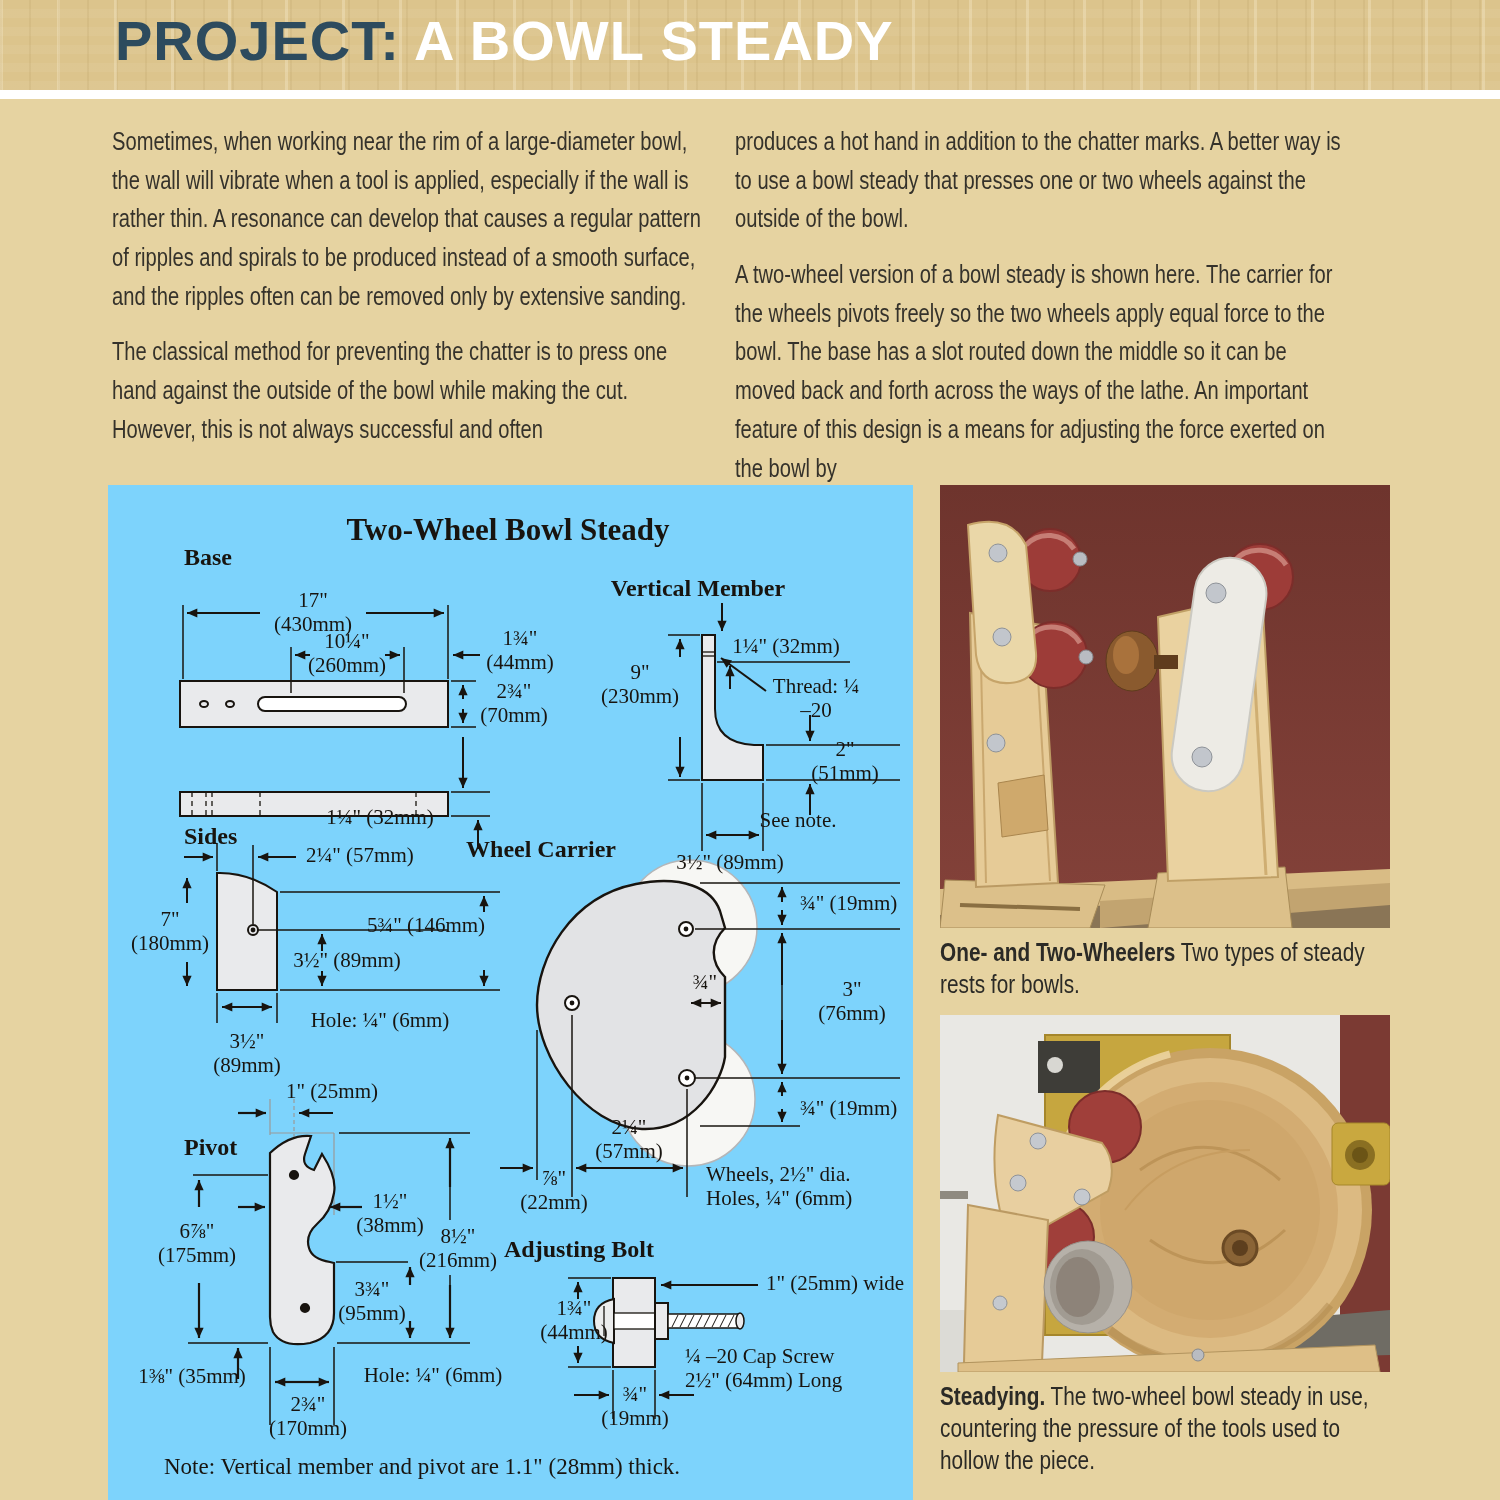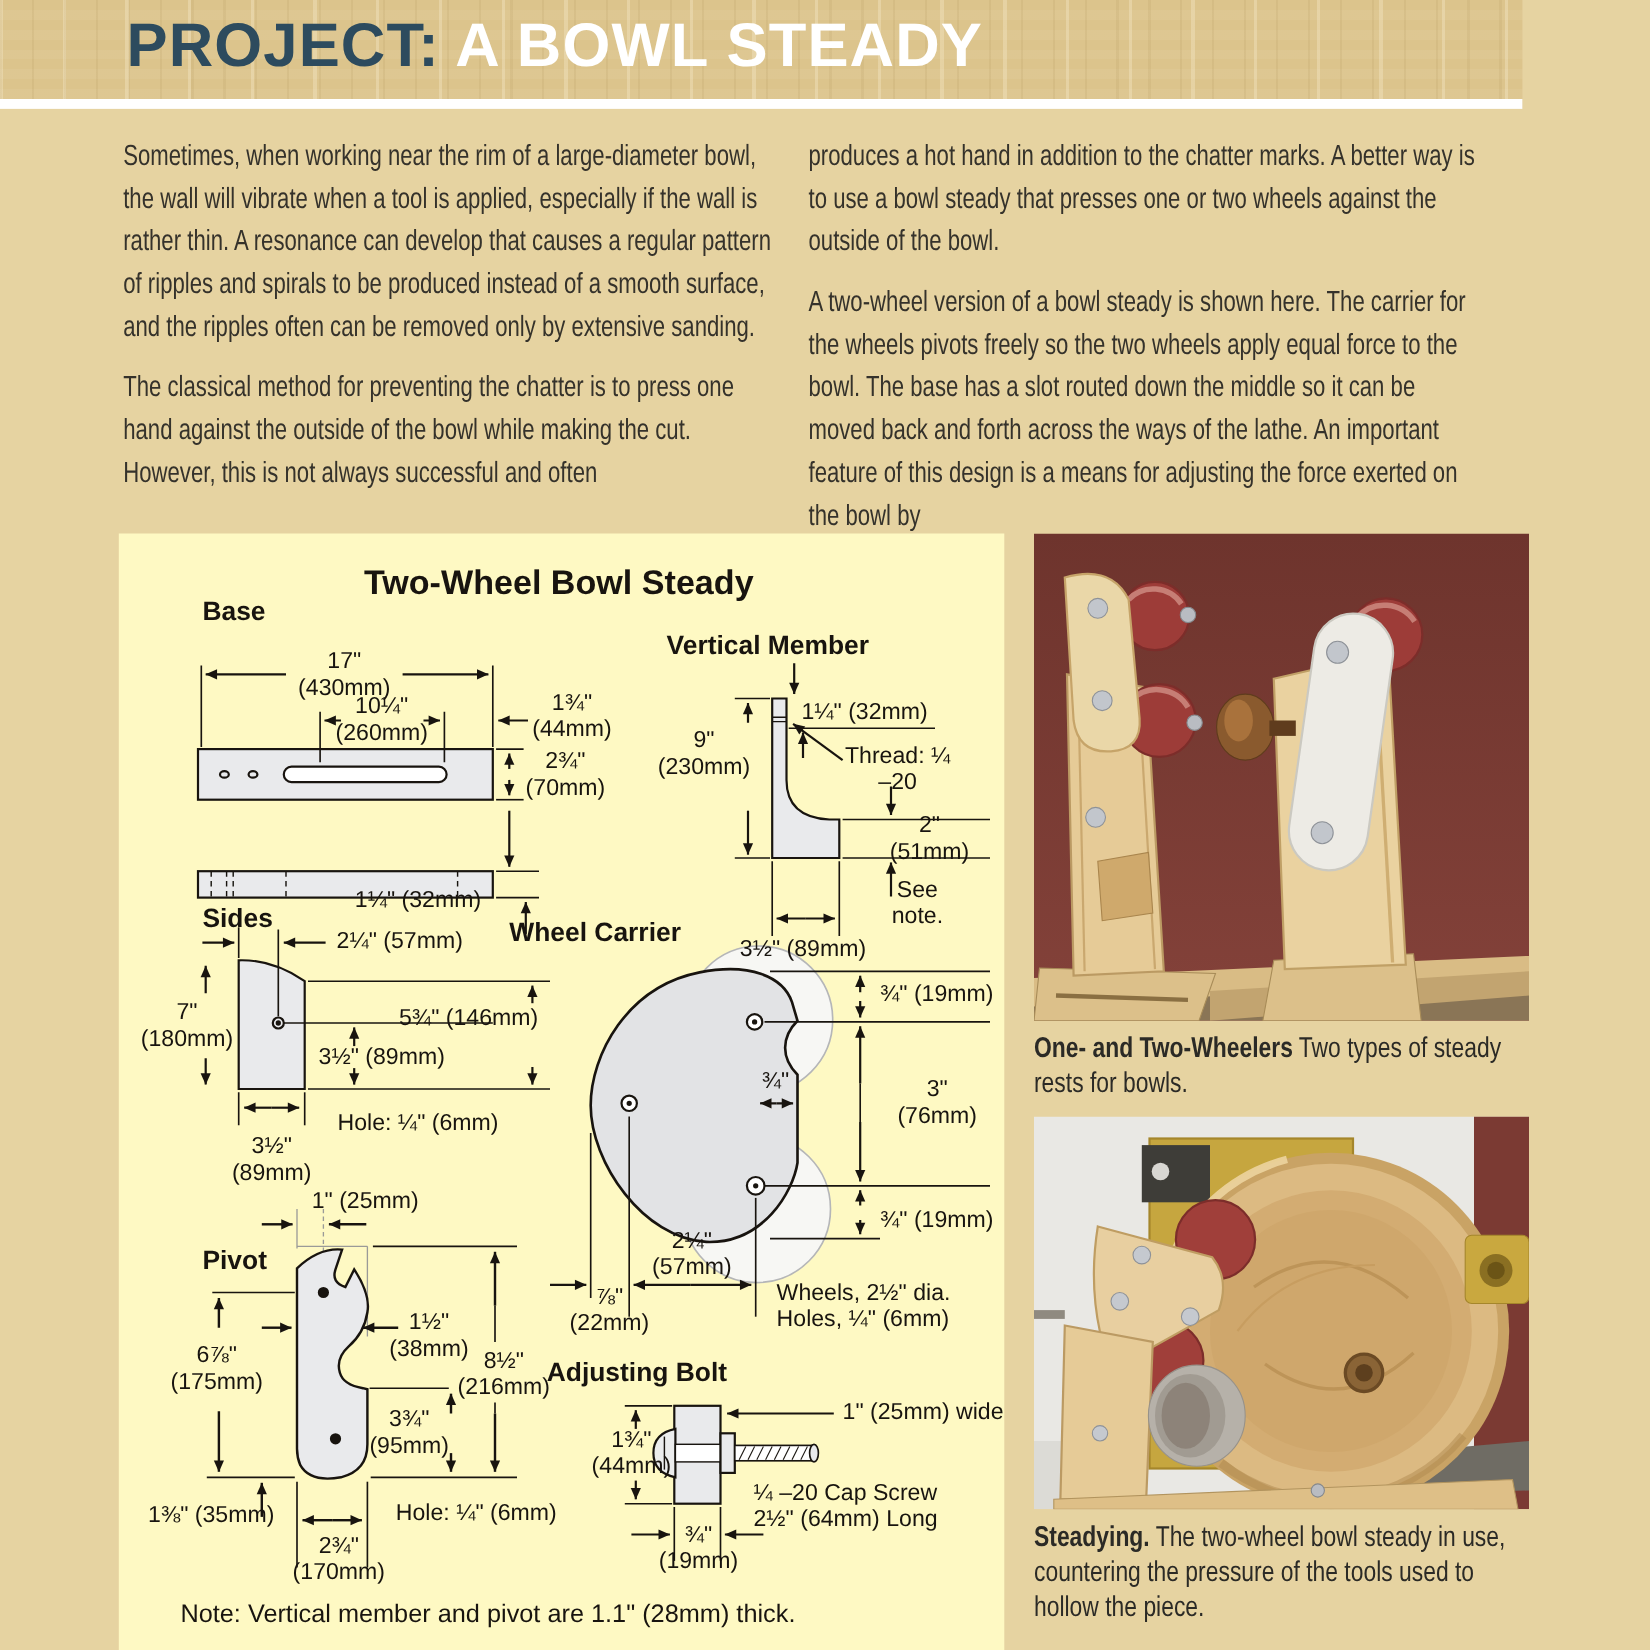--- a/index.html
+++ b/index.html
@@ -1,38 +1,38 @@
 <!DOCTYPE html>
 <html><head>
 <meta charset="utf-8">
 <style>
   html,body{margin:0;padding:0;}
   body{font-family:"Liberation Sans",sans-serif;}
   .page{position:relative;width:1500px;height:1500px;background:#e6d3a1;overflow:hidden;}
 
   
-  .header{position:absolute;left:0;top:0;width:1384px;height:90px;
+  .header{position:absolute;left:0;top:0;width:1500px;height:90px;
     background-color:#dcc48c;
     background-image:
       repeating-linear-gradient(90deg, rgba(255,246,222,.28) 0 3px, rgba(255,246,222,0) 3px 57px),
       repeating-linear-gradient(90deg, rgba(150,120,60,.10) 0 2px, transparent 2px 29px),
       repeating-linear-gradient(0deg, rgba(255,255,255,.05) 0 9px, transparent 9px 18px);
     border-bottom:9px solid #ffffff;}
   .header h1{position:absolute;left:115px;top:8px;margin:0;font-size:56px;letter-spacing:1px;font-weight:bold;white-space:nowrap;}
   .kicker{color:#2d4b5e;}
   .htitle{color:#ffffff;margin-left:14px;}
 
   
   .icol{position:absolute;top:122px;transform:scaleX(.76);transform-origin:0 0;color:#35322b;}
   .icol p{margin:0 0 17px 0;font-size:26.5px;line-height:1.46;}
   .col1{left:112px;width:782px;}
   .col2{left:735px;width:800px;}
 
   
-  .panel{position:absolute;left:108px;top:485px;width:805px;height:1015px;background:#fef9c3;}
+  .panel{position:absolute;left:108px;top:485px;width:805px;height:1015px;background:#7dd3fc;font-family:Liberation Serif, serif;}
   .panel svg{position:absolute;left:0;top:0;}
   .dl{position:absolute;transform:translate(-50%,-50%);text-align:center;white-space:pre-line;
       font-size:21px;line-height:1.12;color:#18140f;}
   .dl.la{transform:translate(0,-50%);text-align:center;}
   .dl.hd{font-weight:bold;font-size:24px;}
   .dl.ttl{font-weight:bold;font-size:31px;}
   .dl.nt{font-size:23px;}
 
   
   .photo{position:absolute;display:block;}
@@ -267,21 +267,21 @@
     <div class="dl" style="left:406px;top:219px">2¾"
 (70mm)</div>
     <div class="dl" style="left:272px;top:333px">1¼" (32mm)</div>
 
     <div class="dl hd" style="left:590px;top:103px">Vertical Member</div>
     <div class="dl" style="left:678px;top:162px">1¼" (32mm)</div>
     <div class="dl" style="left:532px;top:200px">9"
 (230mm)</div>
     <div class="dl" style="left:708px;top:214px">Thread: ¼ –20</div>
     <div class="dl" style="left:737px;top:277px">2" (51mm)</div>
-    <div class="dl" style="left:726px;top:336px">See note.</div>
+    <div class="dl" style="left:690px;top:336px">See note.</div>
     <div class="dl" style="left:622px;top:378px">3½" (89mm)</div>
 
     <div class="dl hd la" style="left:76px;top:351px">Sides</div>
     <div class="dl la" style="left:198px;top:371px">2¼" (57mm)</div>
     <div class="dl" style="left:62px;top:447px">7"
 (180mm)</div>
     <div class="dl" style="left:318px;top:441px">5¾" (146mm)</div>
     <div class="dl" style="left:239px;top:476px">3½" (89mm)</div>
     <div class="dl" style="left:272px;top:536px">Hole: ¼" (6mm)</div>
     <div class="dl" style="left:139px;top:569px">3½"

